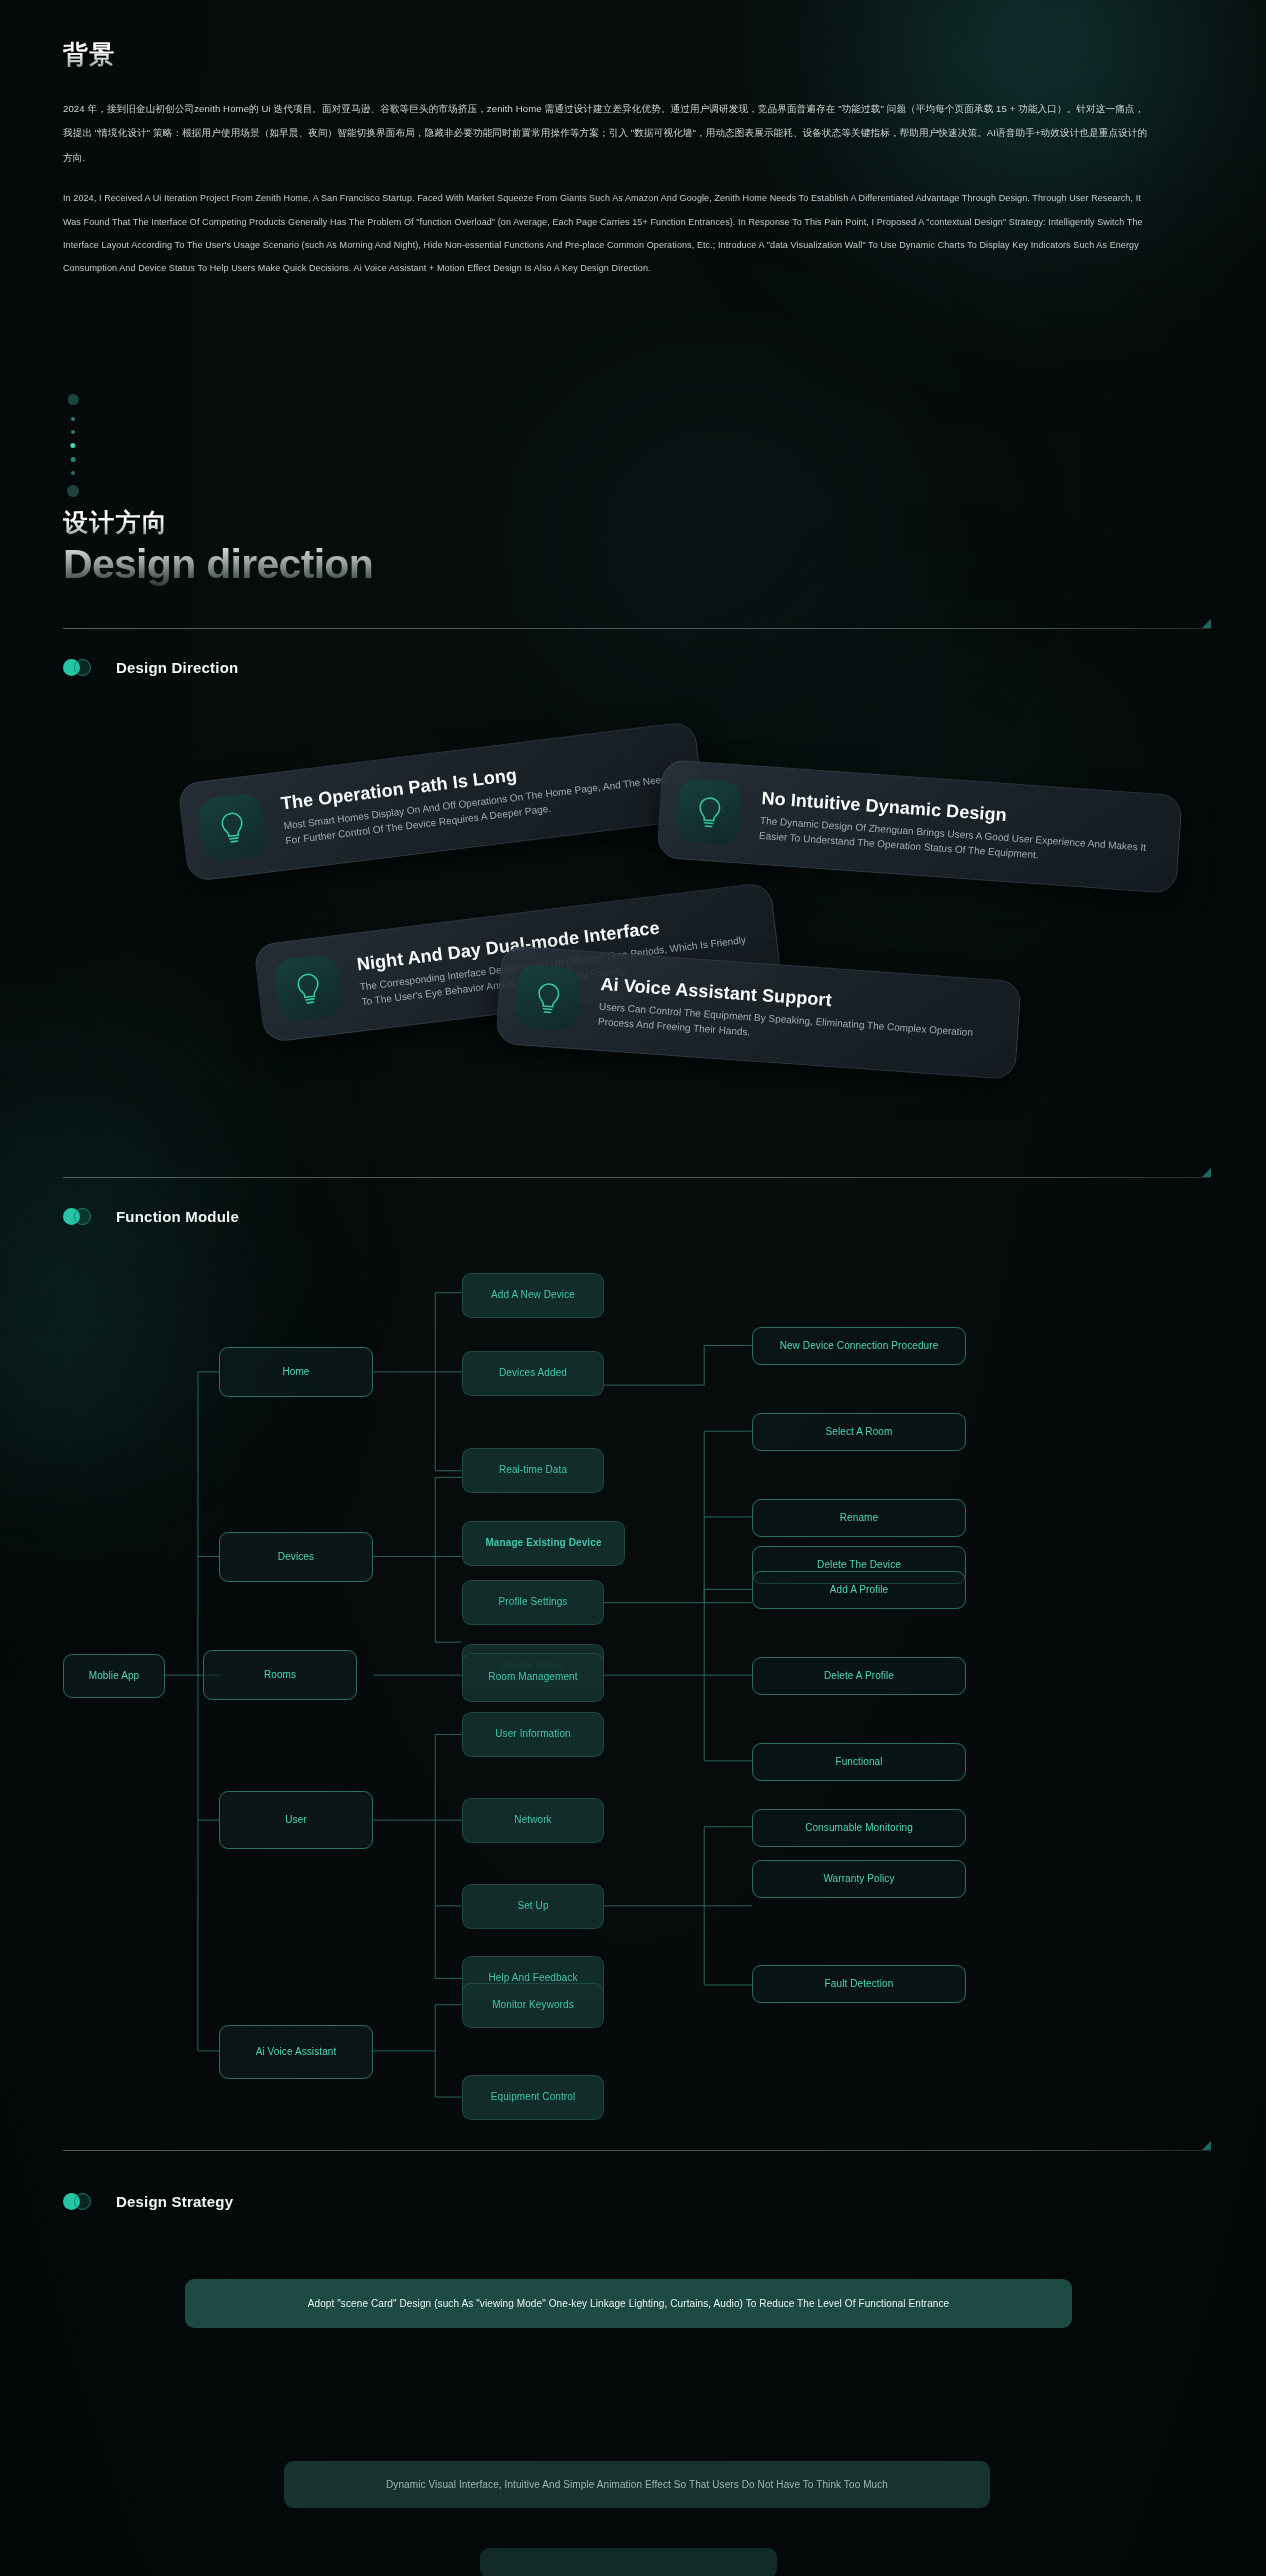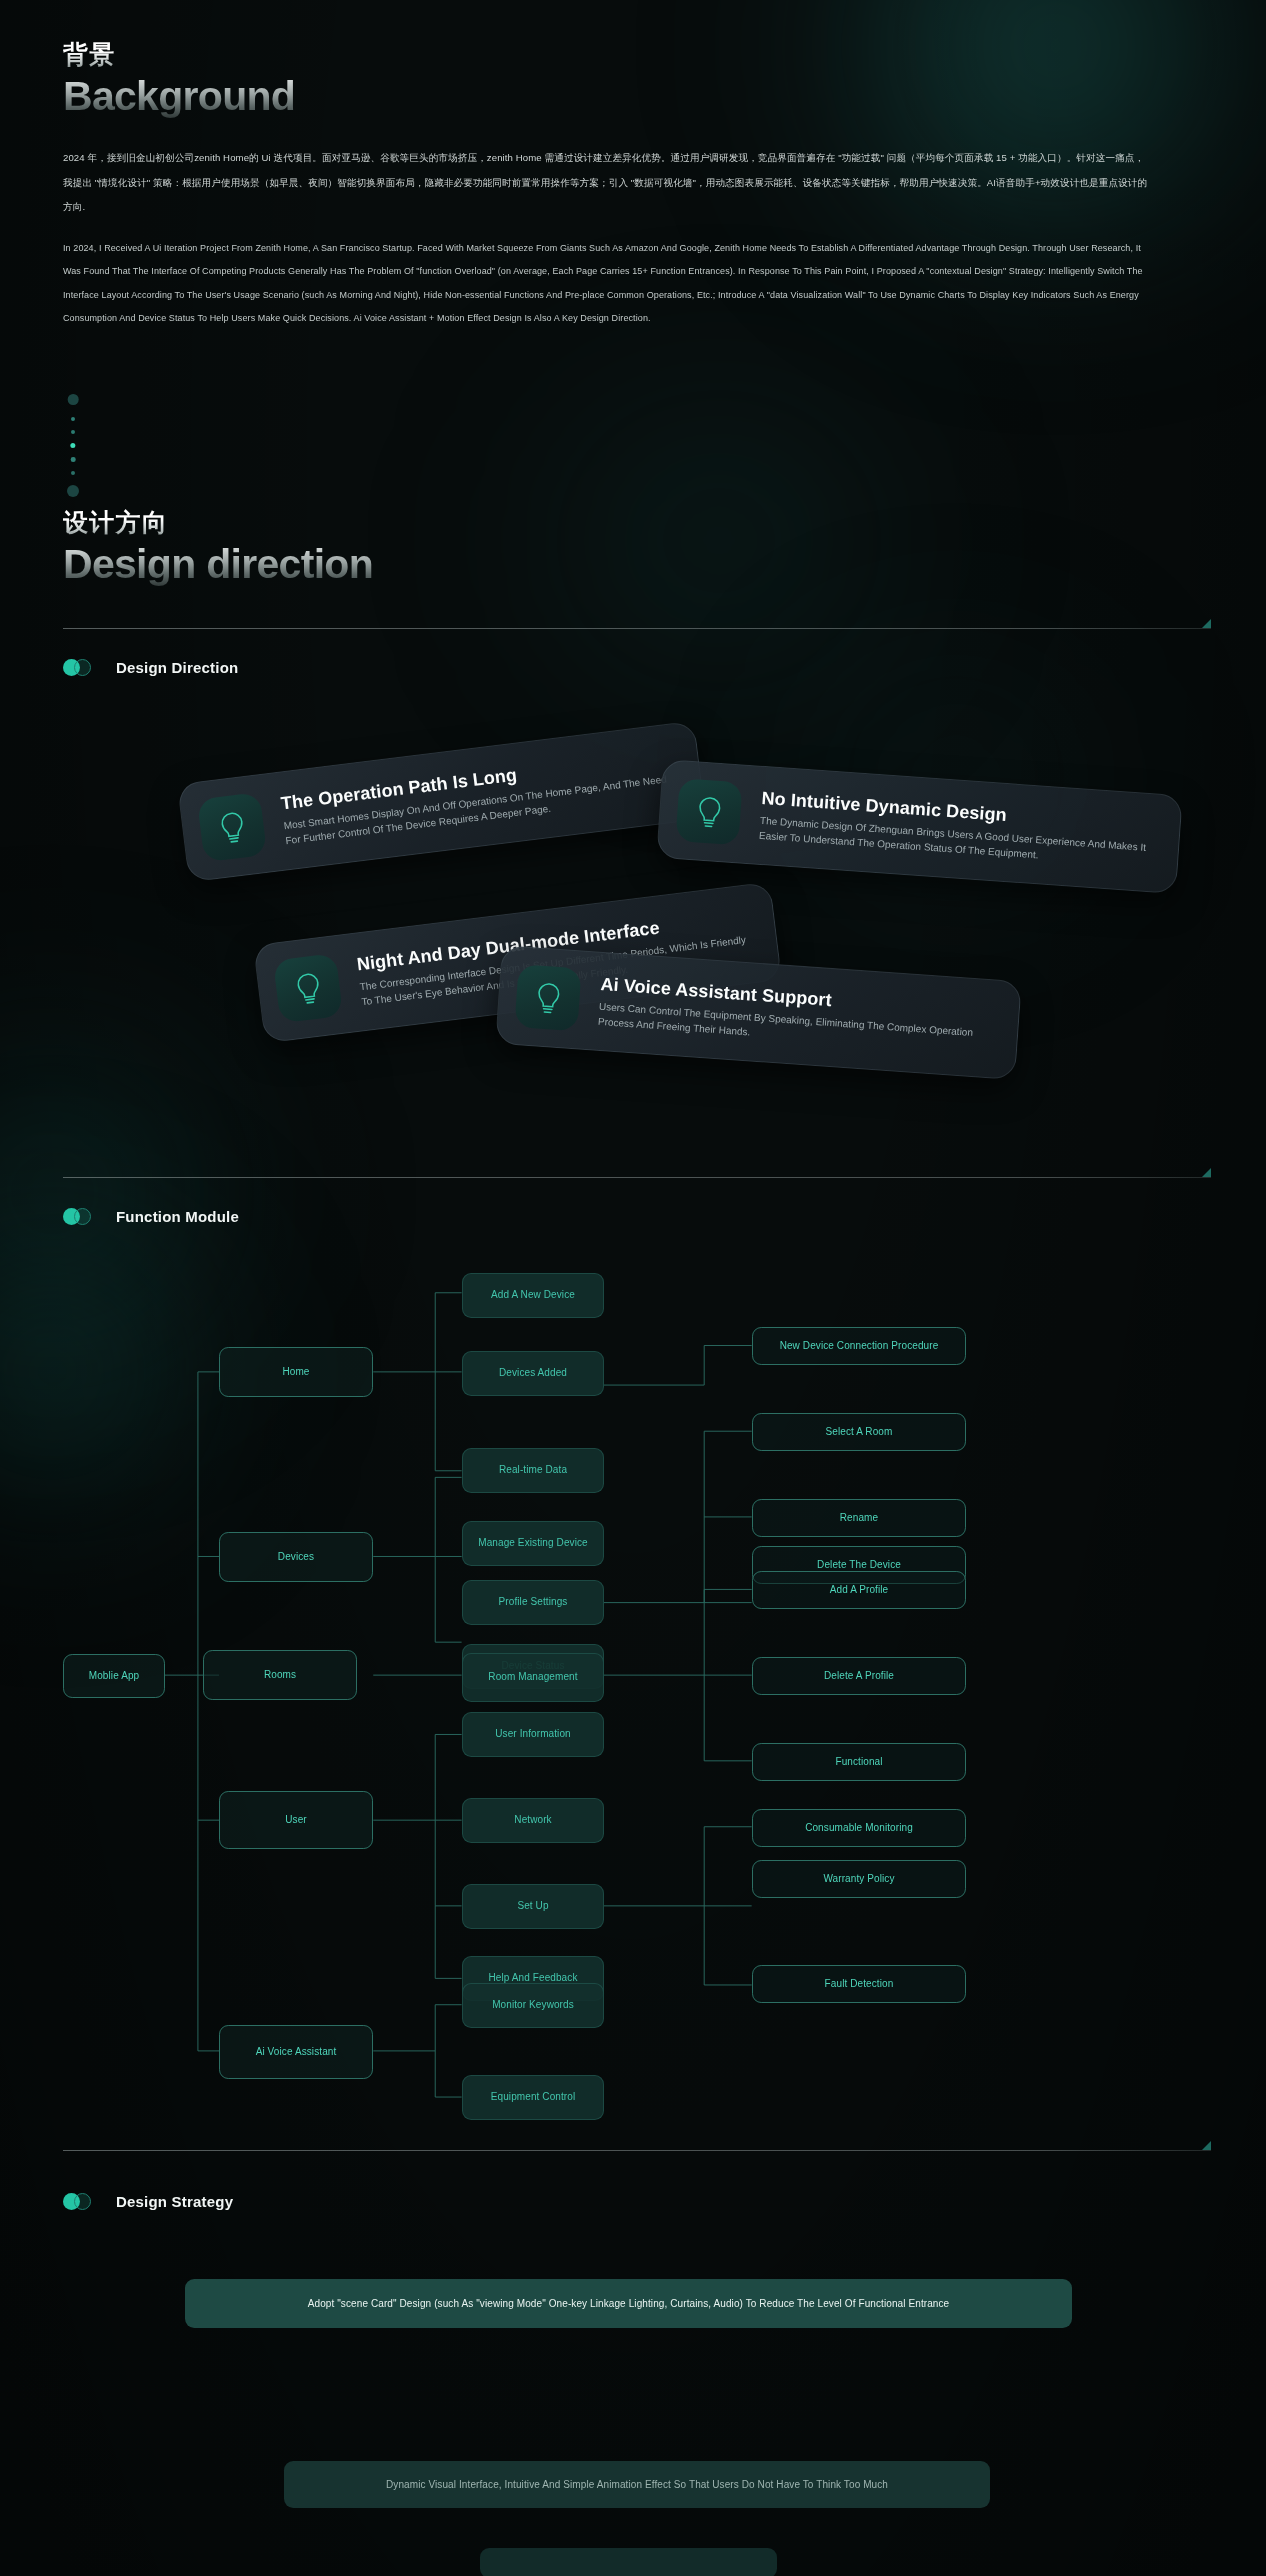--- a/index.html
+++ b/index.html
@@ -120,21 +120,20 @@
   <div class="glow g5"></div>
   <div class="glow g2"></div>
   <div class="glow g3"></div>
   <div class="vig"></div>
 </div>
 
 <div class="page">
 
   <section class="sec-bg">
     <h1 class="cn-title">背景</h1>
-    <h2 class="en-title">Background</h2>
     <p class="para">2024 年，接到旧金山初创公司zenith Home的 Ui 迭代项目。面对亚马逊、谷歌等巨头的市场挤压，zenith Home 需通过设计建立差异化优势。通过用户调研发现，竞品界面普遍存在 "功能过载" 问题（平均每个页面承载 15 + 功能入口）。针对这一痛点，我提出 "情境化设计" 策略：根据用户使用场景（如早晨、夜间）智能切换界面布局，隐藏非必要功能同时前置常用操作等方案；引入 "数据可视化墙"，用动态图表展示能耗、设备状态等关键指标，帮助用户快速决策。AI语音助手+动效设计也是重点设计的方向.</p>
     <p class="para en">In 2024, I Received A Ui Iteration Project From Zenith Home, A San Francisco Startup. Faced With Market Squeeze From Giants Such As Amazon And Google, Zenith Home Needs To Establish A Differentiated Advantage Through Design. Through User Research, It Was Found That The Interface Of Competing Products Generally Has The Problem Of "function Overload" (on Average, Each Page Carries 15+ Function Entrances). In Response To This Pain Point, I Proposed A "contextual Design" Strategy: Intelligently Switch The Interface Layout According To The User's Usage Scenario (such As Morning And Night), Hide Non-essential Functions And Pre-place Common Operations, Etc.; Introduce A "data Visualization Wall" To Use Dynamic Charts To Display Key Indicators Such As Energy Consumption And Device Status To Help Users Make Quick Decisions. Ai Voice Assistant + Motion Effect Design Is Also A Key Design Direction.</p>
   </section>
 
   <div class="dots">
     <i></i>
     <i></i>
     <i></i>
     <i></i>
     <i></i>
@@ -296,21 +295,21 @@
     <div class="node n-l1" style="left:219px;top:74px;width:154px;height:50px;">Home</div>
     <div class="node n-l1" style="left:219px;top:259px;width:154px;height:50px;">Devices</div>
     <div class="node n-l1" style="left:203px;top:377px;width:154px;height:50px;">Rooms</div>
     <div class="node n-l1" style="left:219px;top:518px;width:154px;height:58px;">User</div>
     <div class="node n-l1" style="left:219px;top:752px;width:154px;height:54px;">Ai Voice Assistant</div>
 
     <div class="node n-l2" style="left:462px;top:0px;   width:142px;height:45px;">Add A New Device</div>
     <div class="node n-l2" style="left:462px;top:78px;width:142px;height:45px;">Devices Added</div>
     <div class="node n-l2" style="left:462px;top:175px;width:142px;height:45px;">Real-time Data</div>
 
-    <div class="node n-l2" style="left:462px;top:248px;width:142px;height:45px;">Manage Existing Device</div>
+    <div class="node n-l2" style="left:462px;top:248px;width:163px;height:45px;font-weight:bold;">Manage Existing Device</div>
     <div class="node n-l2" style="left:462px;top:307px;width:142px;height:45px;">Profile Settings</div>
     <div class="node n-l2" style="left:462px;top:371px;width:142px;height:45px;">Device Status</div>
     <div class="node n-l2" style="left:462px;top:380px;width:142px;height:49px;">Room Management</div>
     <div class="node n-l2" style="left:462px;top:439px;width:142px;height:45px;">User Information</div>
     <div class="node n-l2" style="left:462px;top:525px;width:142px;height:45px;">Network</div>
     <div class="node n-l2" style="left:462px;top:611px;width:142px;height:45px;">Set Up</div>
     <div class="node n-l2" style="left:462px;top:683px;width:142px;height:45px;">Help And Feedback</div>
     <div class="node n-l2" style="left:462px;top:710px;width:142px;height:45px;">Monitor Keywords</div>
     <div class="node n-l2" style="left:462px;top:802px;width:142px;height:45px;">Equipment Control</div>
 

